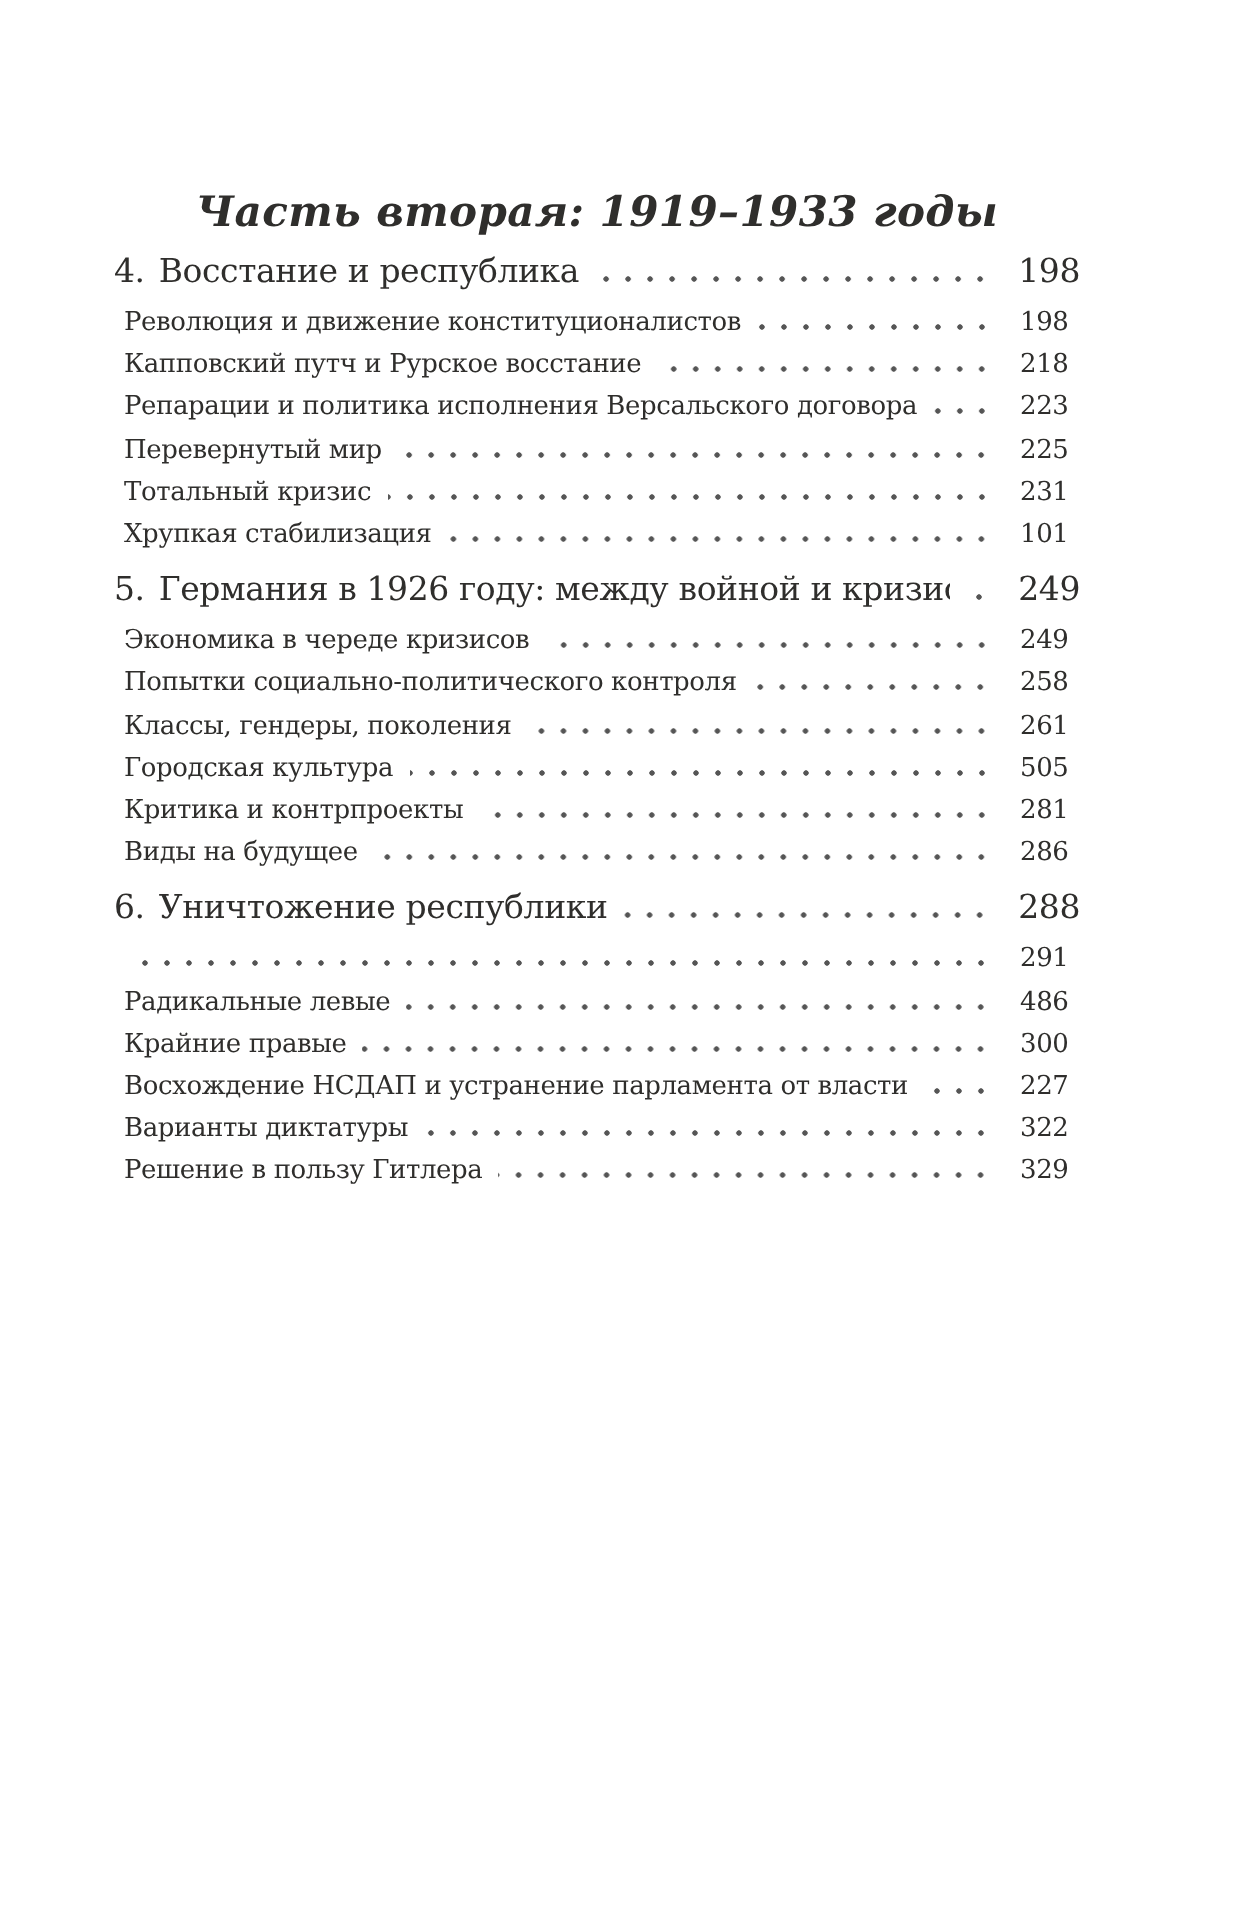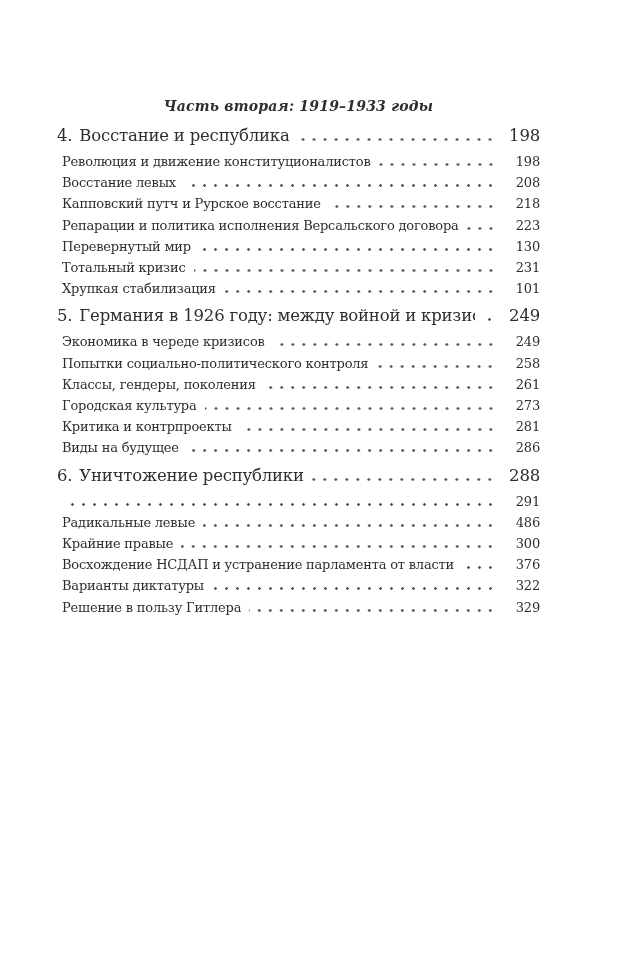--- a/index.html
+++ b/index.html
@@ -15,21 +15,21 @@
     font-family: "DejaVu Serif", "Liberation Serif", serif;
   }
   .page {
     box-sizing: border-box;
     width: 620px;
     height: 957px;
     padding: 95px 80px 0 57px;
   }
   .part-header {
     margin: 0 0 8px 0;
-    font-size: 14px;
+    font-size: 21px;
     line-height: 22px;
     font-weight: bold;
     font-style: italic;
     text-align: center;
     letter-spacing: 0.2px;
     white-space: nowrap;
   }
   .row {
     display: flex;
     align-items: baseline;
@@ -62,21 +62,21 @@
     height: 3px;
     margin: 0 14px 0 8px;
     background-image: radial-gradient(circle, var(--dot, #555555) 1.2px, rgba(0,0,0,0) 1.5px);
     background-size: 11px 3px;
     background-repeat: repeat-x;
     background-position: right center;
   }
   .pagenum {
     flex: 0 0 auto;
     min-width: 30px;
-    text-align: right;
+    text-align: left;
   }
 </style>
 </head>
 <body style="--bg: #ffffff; --ink: #2f2e2c; --dot: #555555;">
 
 <div class="page">
   <h1 class="part-header">Часть вторая: 1919–1933 годы</h1>
   <div class="toc">
       <div class="chapter">
     <div class="row chapter-row">
@@ -85,38 +85,33 @@
       <span class="leader"></span>
       <span class="pagenum">198</span>
     </div>
     <div class="sections">
           <div class="row section-row">
     <span class="title">Революция и движение конституционалистов</span>
     <span class="leader"></span>
     <span class="pagenum">198</span>
   </div>
           <div class="row section-row">
-    <span class="title">Восстание левых</span>
-    <span class="leader"></span>
-    <span class="pagenum">208</span>
-  </div>
-          <div class="row section-row">
     <span class="title">Капповский путч и Рурское восстание</span>
     <span class="leader"></span>
     <span class="pagenum">218</span>
   </div>
           <div class="row section-row">
     <span class="title">Репарации и политика исполнения Версальского договора</span>
     <span class="leader"></span>
     <span class="pagenum">223</span>
   </div>
           <div class="row section-row">
     <span class="title">Перевернутый мир</span>
     <span class="leader"></span>
-    <span class="pagenum">130</span>
+    <span class="pagenum">225</span>
   </div>
           <div class="row section-row">
     <span class="title">Тотальный кризис</span>
     <span class="leader"></span>
     <span class="pagenum">231</span>
   </div>
           <div class="row section-row">
     <span class="title">Хрупкая стабилизация</span>
     <span class="leader"></span>
     <span class="pagenum">101</span>
@@ -142,21 +137,21 @@
     <span class="pagenum">258</span>
   </div>
           <div class="row section-row">
     <span class="title">Классы, гендеры, поколения</span>
     <span class="leader"></span>
     <span class="pagenum">261</span>
   </div>
           <div class="row section-row">
     <span class="title">Городская культура</span>
     <span class="leader"></span>
-    <span class="pagenum">273</span>
+    <span class="pagenum">505</span>
   </div>
           <div class="row section-row">
     <span class="title">Критика и контрпроекты</span>
     <span class="leader"></span>
     <span class="pagenum">281</span>
   </div>
           <div class="row section-row">
     <span class="title">Виды на будущее</span>
     <span class="leader"></span>
     <span class="pagenum">286</span>
@@ -181,21 +176,21 @@
     <span class="pagenum">486</span>
   </div>
           <div class="row section-row">
     <span class="title">Крайние правые</span>
     <span class="leader"></span>
     <span class="pagenum">300</span>
   </div>
           <div class="row section-row">
     <span class="title">Восхождение НСДАП и устранение парламента от власти</span>
     <span class="leader"></span>
-    <span class="pagenum">376</span>
+    <span class="pagenum">227</span>
   </div>
           <div class="row section-row">
     <span class="title">Варианты диктатуры</span>
     <span class="leader"></span>
     <span class="pagenum">322</span>
   </div>
           <div class="row section-row">
     <span class="title">Решение в пользу Гитлера</span>
     <span class="leader"></span>
     <span class="pagenum">329</span>

